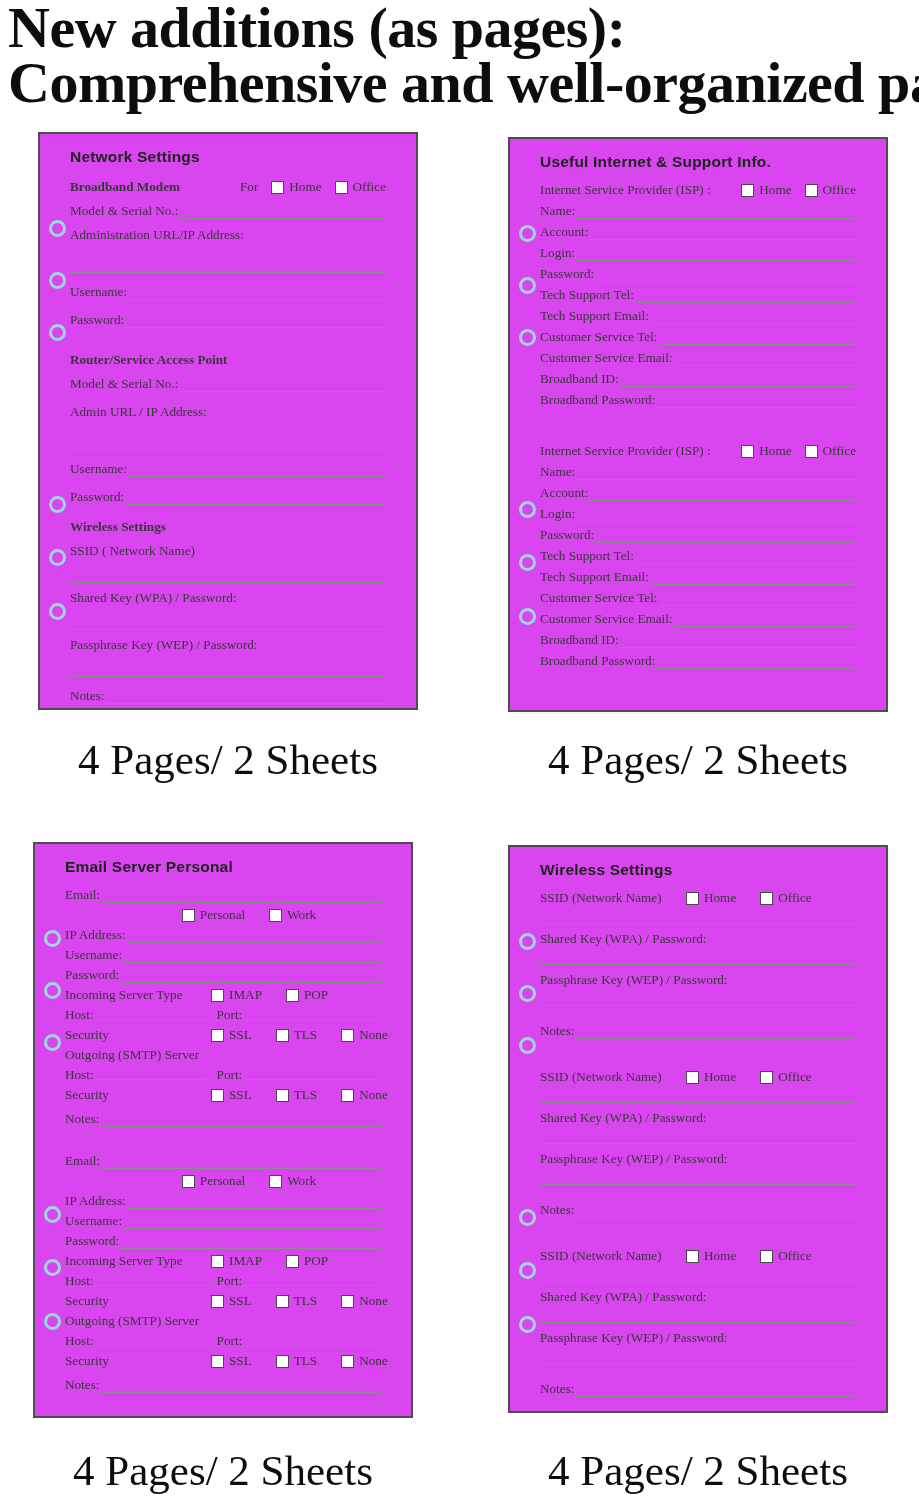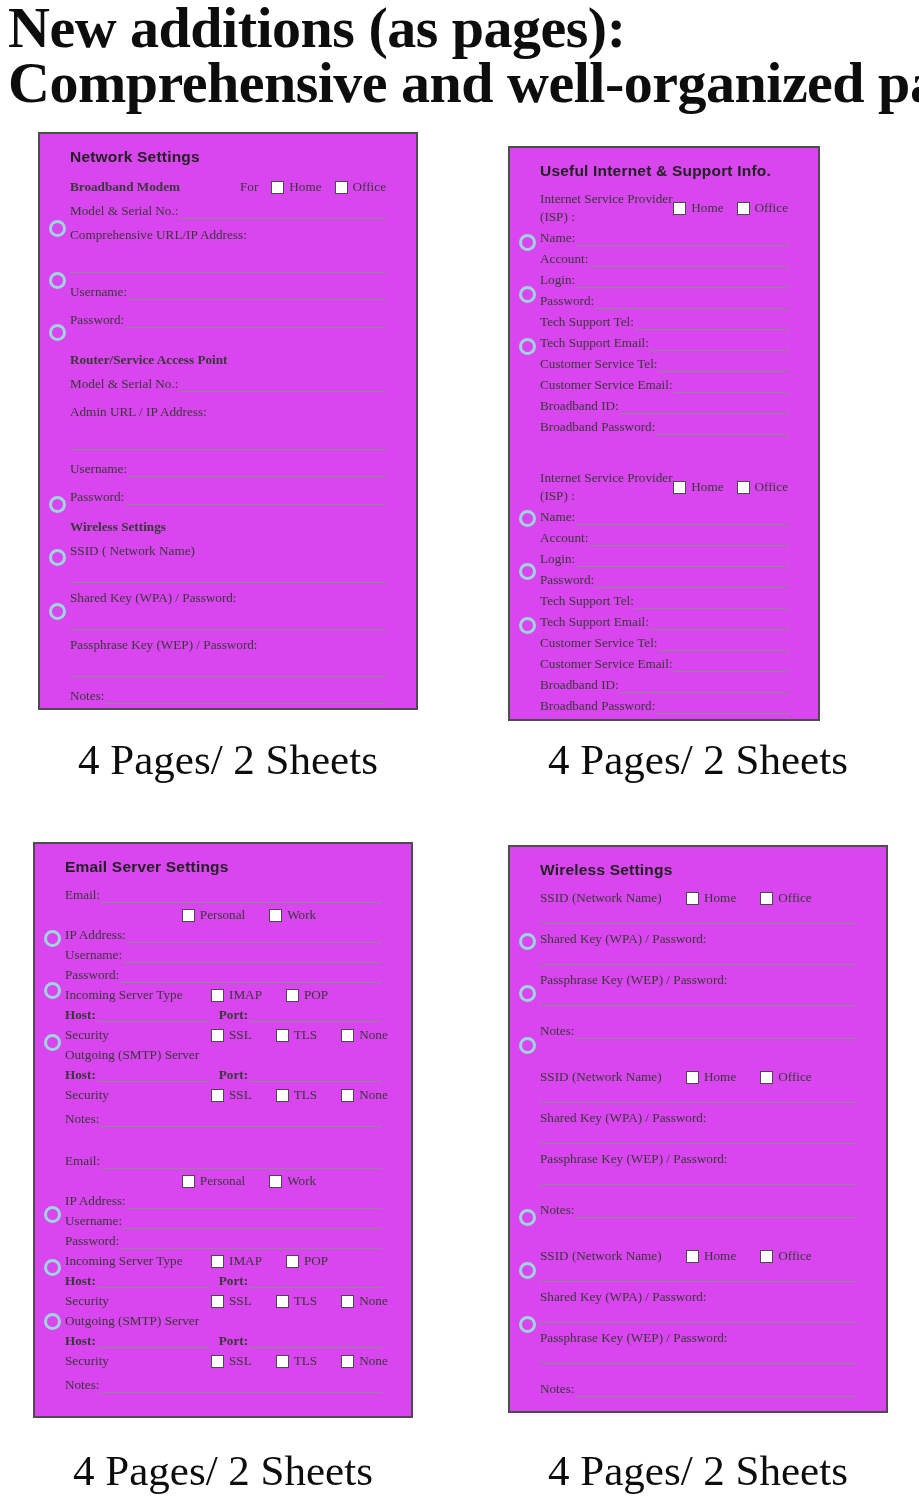--- a/index.html
+++ b/index.html
@@ -8,21 +8,21 @@
 
   
   .page-title{position:absolute;left:8px;top:0;width:908px;color:#0d0d0d;
     font-family:"Liberation Serif",serif;font-weight:bold;font-size:58px;
     line-height:55px;letter-spacing:-0.5px;white-space:nowrap;}
 
   
   .card{position:absolute;background:#d946ef;border:2px solid var(--card-border,#4d4d4d);
     box-sizing:border-box;padding:14px 30px 0 30px;}
   .pos0{left:38px;top:132px;width:380px;height:578px;}
-  .pos1{left:508px;top:146px;width:312px;height:575px;}
+  .pos1{left:508px;top:137px;width:380px;height:575px;}
   .pos2{left:33px;top:842px;width:380px;height:576px;}
   .pos3{left:508px;top:845px;width:380px;height:568px;}
 
   .card h2{margin:0 0 10px 0;font-family:"Liberation Sans",sans-serif;
     font-weight:bold;font-size:15.5px;letter-spacing:.2px;color:var(--heading,#222);}
 
   .card-body{font-size:13.2px;color:var(--body,#383838);}
   .row{margin-top:6px;line-height:18px;position:relative;}
   .card[data-card="1"] .row{margin-top:3px;}
   .card[data-card="2"] .row{margin-top:2px;}
@@ -41,21 +41,21 @@
   .cb{display:inline-flex;align-items:center;}
   .sq{width:11px;height:11px;border:1px solid #4a4a4a;background:#fff;
     display:inline-block;margin-right:5px;flex:0 0 auto;}
 
   .label-boxes{display:flex;align-items:center;}
   .label-boxes .lb-label{flex:0 0 146px;white-space:nowrap;}
   .label-boxes .cb{margin-right:24px;}
 
   .center-boxes{display:flex;justify-content:center;padding-left:52px;gap:24px;}
 
-  .hostport{display:flex;align-items:center;font-weight:bold;}
+  .hostport{display:flex;align-items:flex-start;}
   .hostport .lab{white-space:nowrap;}
   .hostport .l1{flex:0 0 112px;border-bottom:1px solid var(--underline,#8c8c8c);
     height:13px;margin:0 10px 1px 1px;}
   .hostport .l2{flex:1;border-bottom:1px solid var(--underline,#8c8c8c);
     height:13px;margin-left:1px;margin-bottom:1px;}
 
   .gap{width:100%;}
   .gap.sm{height:4px;}.gap.md{height:10px;}.gap.lg{height:16px;}
   .gap.xl{height:22px;}.gap.xxl{height:30px;}
 
@@ -104,21 +104,21 @@
             <span class="cb">
               <span class="sq"></span>
               <span>Office</span>
             </span>
           </span>
         </div>
         <div class="row field">
           <span class="lab">Model &amp; Serial No.:</span>
           <span class="line"></span>
         </div>
-        <div class="row lbl">Comprehensive URL/IP Address:</div>
+        <div class="row lbl">Administration URL/IP Address:</div>
         <div class="gap lg"></div>
         <div class="row rule"></div>
         <div class="gap sm"></div>
         <div class="row field">
           <span class="lab">Username:</span>
           <span class="line"></span>
         </div>
         <div class="gap sm"></div>
         <div class="row field">
           <span class="lab">Password:</span>
@@ -285,21 +285,21 @@
 
   <section class="card pos2" data-card="2">
     <div class="holes">
         <span class="ring" style="top: 86px;"></span>
         <span class="ring" style="top: 138px;"></span>
         <span class="ring" style="top: 190px;"></span>
         <span class="ring" style="top: 362px;"></span>
         <span class="ring" style="top: 415px;"></span>
         <span class="ring" style="top: 469px;"></span>
       </div>
-    <h2>Email Server Settings</h2>
+    <h2>Email Server Personal</h2>
     <div class="card-body">
         <div class="row field">
           <span class="lab">Email:</span>
           <span class="line"></span>
         </div>
         <div class="row center-boxes">
           <span class="cb">
             <span class="sq"></span>
             <span>Personal</span>
           </span>

